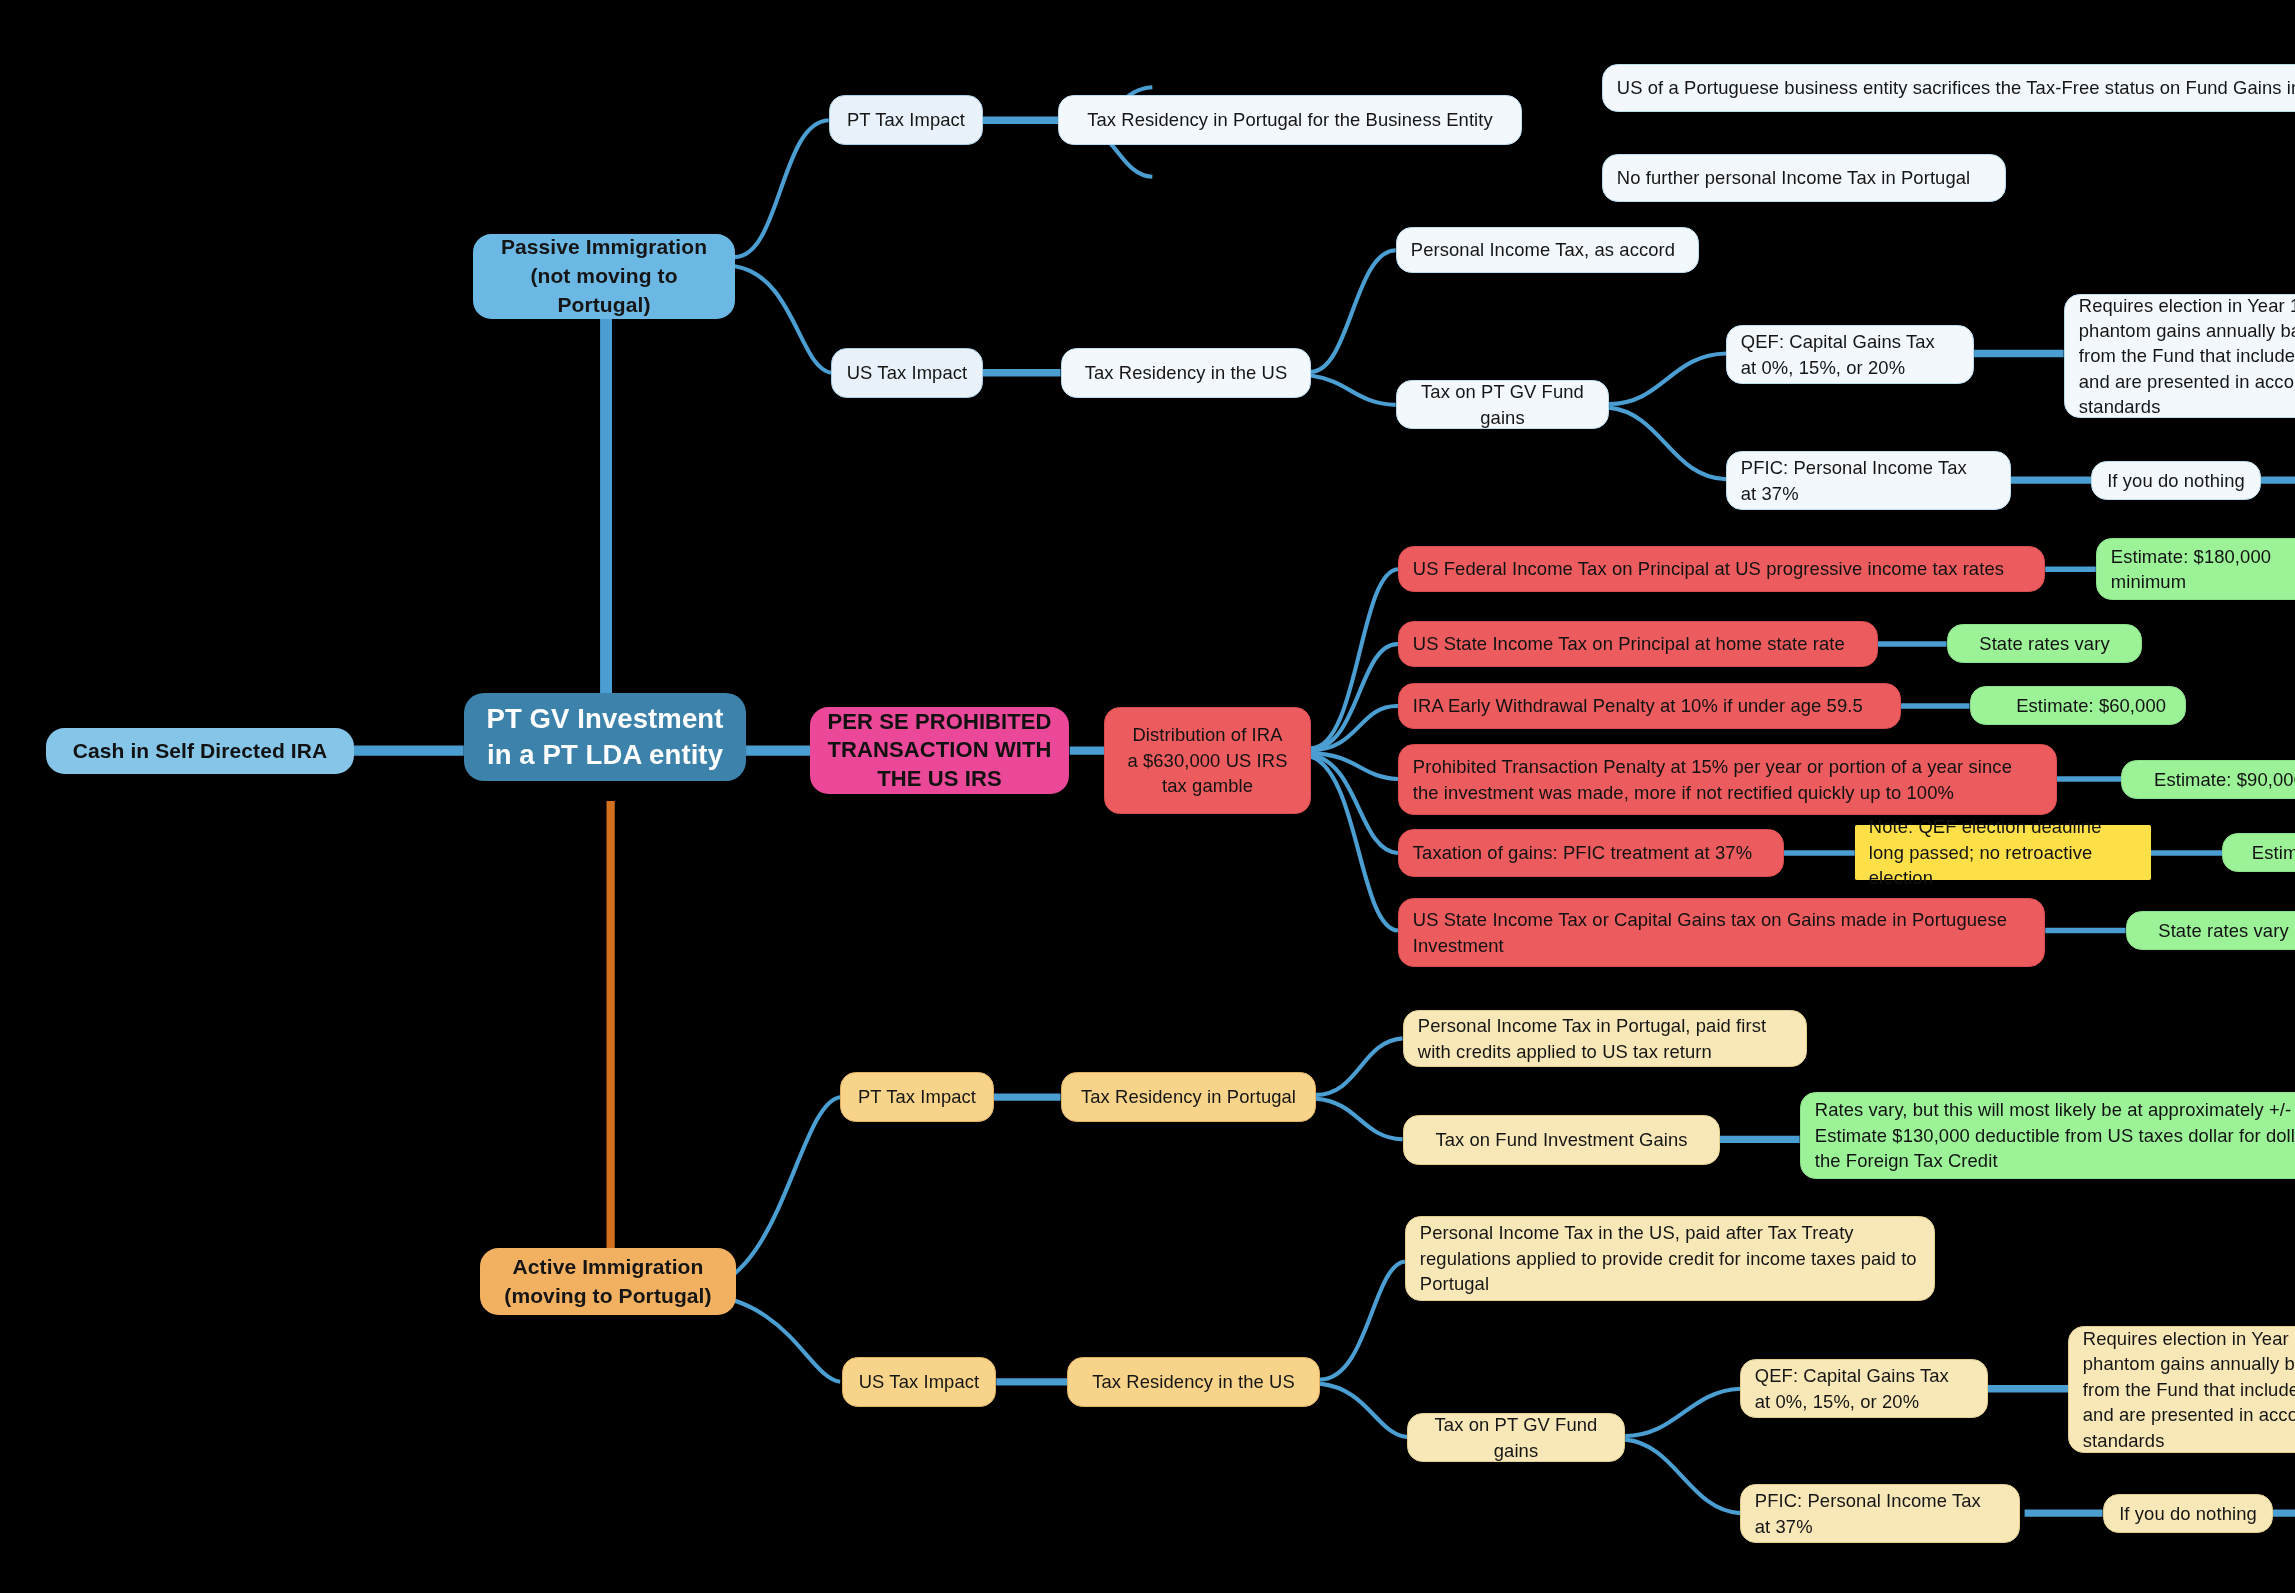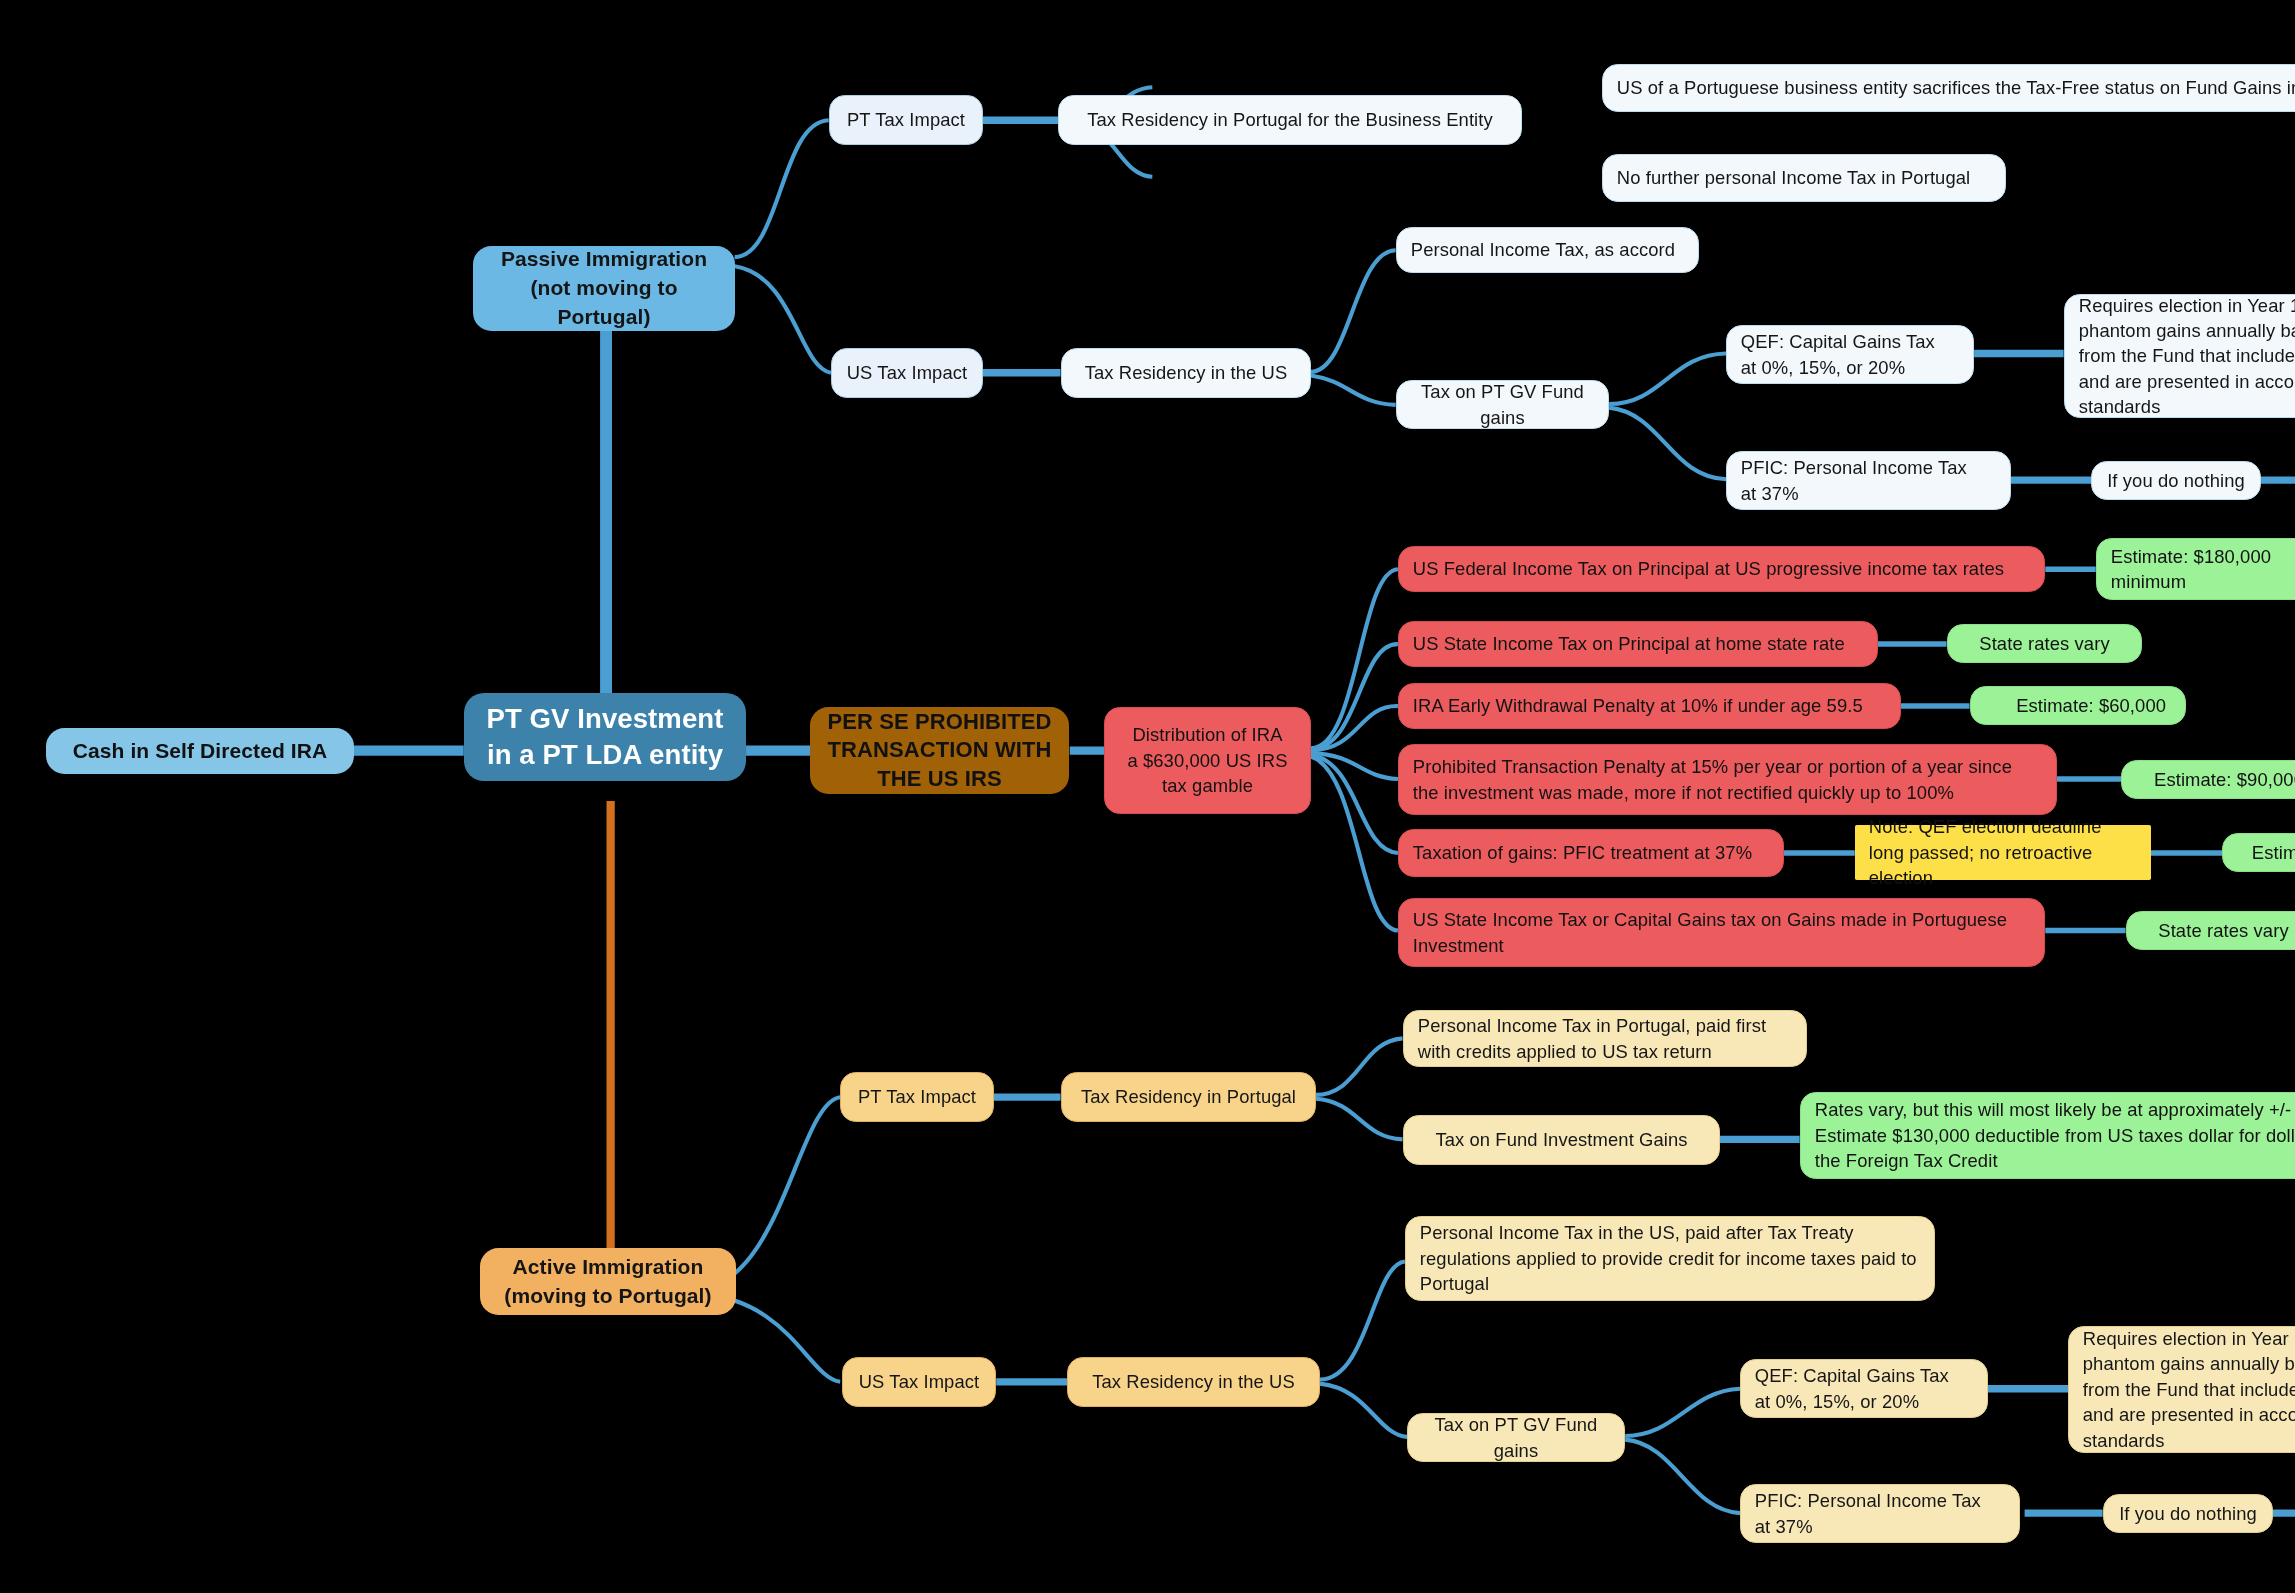--- a/index.html
+++ b/index.html
@@ -53,21 +53,21 @@
   .orange-mid{
     background:#f8d48a;border:1.4px solid #e0b062;color:#161616;font-size:18.4px;
   }
   .orange-light{
     background:#f8e8b8;border:1.4px solid #e2cf8e;color:#161616;font-size:18.4px;
   }
   .red{
     background:#ec5b5e;border:1.4px solid #d64d50;color:#121212;font-size:18.4px;
   }
   .red-strong{
-    background:#a16207;color:#111;font-weight:bold;font-size:22px;
+    background:#ec4899;color:#111;font-weight:bold;font-size:22px;
     border-radius:18.4px;justify-content:center;text-align:center;line-height:1.3;
   }
   .red-sq{
     background:#fde047;border:none;color:#121212;font-size:18.4px;border-radius:1.8px;
   }
   .green{
     background:#9bf297;border:0.9px solid #8be089;color:#121212;font-size:18.4px;
   }
   .center{justify-content:center;text-align:center;}
 </style>
@@ -153,21 +153,21 @@
 
   <div class="node cash" style="left:46px;top:728px;width:308px;height:46px;">
     <span>Cash in Self Directed IRA</span>
   </div>
 
   <div class="node root" style="left:464px;top:693px;width:282px;height:88px;">
     <span>PT GV Investment
 in a PT LDA entity</span>
   </div>
 
-  <div class="node branch-blue center" style="left:473px;top:246px;width:262px;height:85px;">
+  <div class="node branch-blue center" style="left:473px;top:234px;width:262px;height:85px;">
     <span>Passive Immigration
 (not moving to
 Portugal)</span>
   </div>
 
   <div class="node blue-mid center" style="left:829px;top:95px;width:154px;height:50px;">
     <span>PT Tax Impact</span>
   </div>
 
   <div class="node blue-light center" style="left:1058px;top:95px;width:464px;height:50px;">

